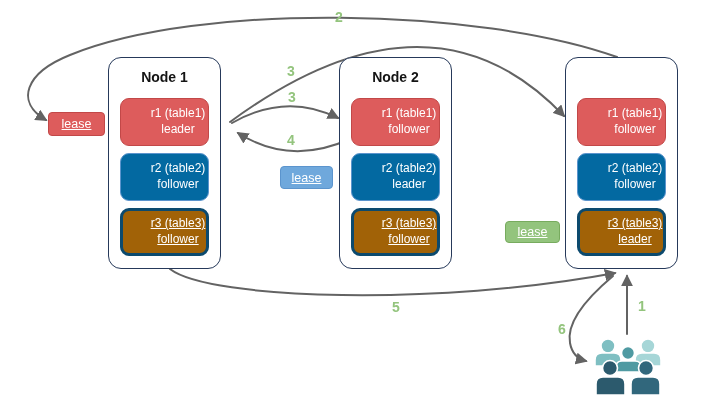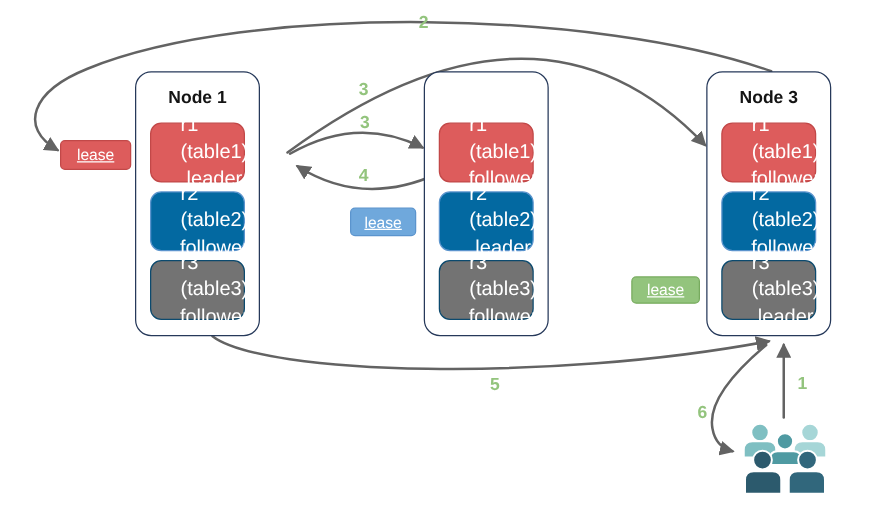--- a/index.html
+++ b/index.html
@@ -2,32 +2,32 @@
 <html><head>
 <meta charset="utf-8">
 <style>
   * { box-sizing: border-box; }
   html,body { margin:0; padding:0; }
   body { font-family:"Liberation Sans", sans-serif; background:#fff; }
   #canvas { position:relative; width:704px; height:405px; background:#ffffff; overflow:hidden; }
   #arrow-layer { position:absolute; left:0; top:0; width:704px; height:405px; }
 
   .node {
-    position:absolute; top:57px; width:100px; height:212px;
+    position:absolute; top:57px; width:113px; height:212px;
     background:#ffffff; border:1.5px solid #26395a; border-radius:13px;
   }
   .node-title { text-align:center; margin-top:11px; font-weight:bold; font-size:14px; color:#141414; }
   .replica {
     position:absolute; left:11px; right:11px; height:48px; border-radius:9px;
     display:flex; flex-direction:column; align-items:center; justify-content:center;
-    color:#ffffff; font-size:16px; line-height:1.32; text-align:left;padding-left:27px;
+    color:#ffffff; font-size:12px; line-height:1.32; text-align:left;padding-left:27px;
   }
   .replica.red   { background:#dd5c5c; border:1px solid #c24848; }
   .replica.blue  { background:#0369a1; border:1px solid #5b94cd; }
-  .replica.green { background:#737373; border:1px solid #0c4a6e; }
+  .replica.green { background:#a16207; border:3px solid #0c4a6e;text-decoration:underline; }
   .r-pos-1 { top:40px; } .r-pos-2 { top:95px; } .r-pos-3 { top:150px; }
 
   .lease {
     position:absolute; display:flex; align-items:center; justify-content:center;
     color:#ffffff; font-size:12.5px; border-radius:4px;text-decoration:underline;
   }
   .lease.red   { left:48px;  top:112px; width:57px; height:24px; background:#dd5c5c; border:1px solid #c24848; }
   .lease.blue  { left:280px; top:166px; width:53px; height:23px; background:#6fa8dc; border:1px solid #5b94cd; }
   .lease.green { left:505px; top:221px; width:55px; height:22px; background:#93c47d; border:1px solid #77ab5e; }
 
@@ -99,36 +99,36 @@
       <span>r2 (table2)</span>
       <span>follower</span>
     </div>
     <div class="replica green r-pos-3">
       <span>r3 (table3)</span>
       <span>follower</span>
     </div>
   </div>
 
   <div class="node" style="left:339px">
+    <div class="node-title">Node 2</div>
     <div class="replica red r-pos-1">
       <span>r1 (table1)</span>
       <span>follower</span>
     </div>
     <div class="replica blue r-pos-2">
       <span>r2 (table2)</span>
       <span>leader</span>
     </div>
     <div class="replica green r-pos-3">
       <span>r3 (table3)</span>
       <span>follower</span>
     </div>
   </div>
 
   <div class="node" style="left:565px">
-    <div class="node-title">Node 3</div>
     <div class="replica red r-pos-1">
       <span>r1 (table1)</span>
       <span>follower</span>
     </div>
     <div class="replica blue r-pos-2">
       <span>r2 (table2)</span>
       <span>follower</span>
     </div>
     <div class="replica green r-pos-3">
       <span>r3 (table3)</span>

